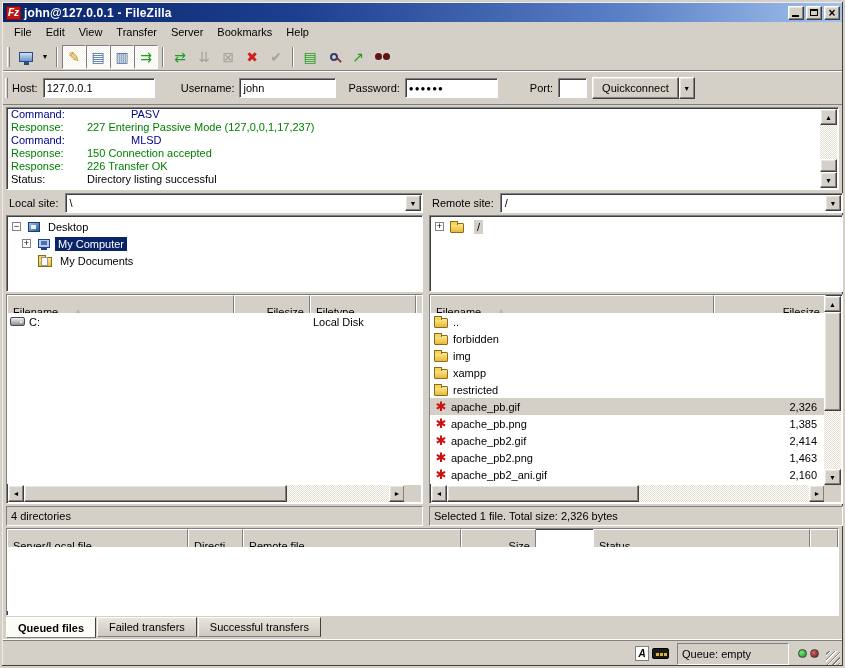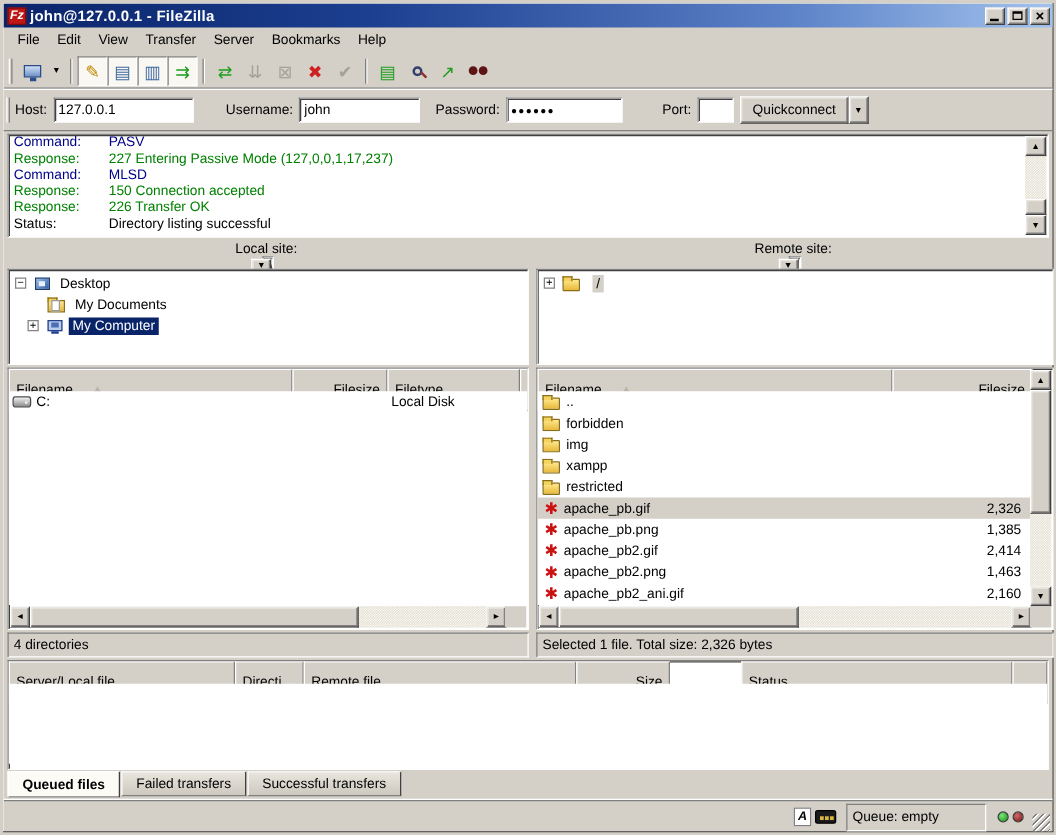--- a/index.html
+++ b/index.html
@@ -66,35 +66,35 @@
   .qc-btn{height:22px;padding:0 9px;font-size:11px;display:flex;align-items:center;}
   .qc-arrow{width:16px;height:22px;display:flex;align-items:center;justify-content:center;}
   .arr-dn::before{content:"▼";font-size:7px;color:#000;}
   .arr-up::before{content:"▲";font-size:7px;color:#000;}
   .arr-l::before{content:"◄";font-size:7px;color:#000;}
   .arr-r::before{content:"►";font-size:7px;color:#000;}
   
   .logpane{left:4px;top:105px;right:4px;height:83px;overflow:hidden;}
   .logline{display:flex;height:13px;line-height:13px;padding-left:4px;white-space:nowrap;}
   .loglabel{width:76px;flex:none;}
-  .t-command{color:#00008b;} .t-response{color:#008000;} .t-status{color:#000;}
+  .t-command{color:#00008b;gap:44px;} .t-response{color:#008000;} .t-status{color:#000;}
   .vsb{width:17px;display:flex;flex-direction:column;}
   .sb-btn{height:16px;width:100%;display:flex;align-items:center;justify-content:center;flex:none;}
   .sb-track{flex:1;position:relative;}
   .sb-thumb{position:absolute;left:0;right:0;}
   .hsb{height:17px;display:flex;}
   .hsb .sb-btn{width:16px;height:100%;}
   .hsb .sb-thumb{position:absolute;top:0;bottom:0;}
   .log-vsb{position:absolute;top:1px;right:1px;bottom:1px;}
   
   .pane{position:absolute;top:189px;height:336px;}
   .pane-left{left:4px;width:417px;}
   .pane-right{left:427px;width:414px;}
   .splitter{position:absolute;top:189px;left:421px;width:6px;height:336px;}
-  .siterow{position:absolute;top:2px;left:0;right:0;height:20px;display:flex;align-items:center;flex-direction:column;}
+  .siterow{position:absolute;top:2px;left:0;right:0;height:20px;display:flex;align-items:center;}
   .sitelabel{margin:0 6px 0 3px;}
   .combo{flex:1;height:20px;position:relative;display:flex;align-items:center;padding-left:4px;}
   .combo-btn{position:absolute;right:1px;top:1px;bottom:1px;width:16px;display:flex;align-items:center;justify-content:center;}
   .tree{position:absolute;top:24px;left:0;right:0;height:77px;overflow:hidden;padding-top:2px;}
   .trow{display:flex;align-items:center;height:17px;}
   .exp{width:9px;height:9px;background:#fff;border:1px solid #848284;font-size:9px;line-height:7px;
     text-align:center;flex:none;}
   .exp-minus::before{content:"−";} .exp-plus::before{content:"+";}
   .tlabel{margin-left:5px;padding:1px 3px;}
   .tlabel.sel-active{background:#0a246a;color:#fff;}
@@ -301,27 +301,27 @@
         <span class="combo-btn btn3d arr-dn"></span>
       </span>
     </div>
     <div class="tree sunken">
       <div class="trow">
         <span class="exp exp-minus" style="margin-left:5px;"></span>
         <span class="ic ic-desktop" style="margin-left:7px;"></span>
         <span class="tlabel">Desktop</span>
       </div>
       <div class="trow">
-        <span class="ic ic-mydocs" style="margin-left:31px;"></span>
-        <span class="tlabel">My Documents</span>
-      </div>
-      <div class="trow">
         <span class="exp exp-plus" style="margin-left:15px;"></span>
         <span class="ic ic-computer" style="margin-left:7px;"></span>
         <span class="tlabel sel-active">My Computer</span>
+      </div>
+      <div class="trow">
+        <span class="ic ic-mydocs" style="margin-left:31px;"></span>
+        <span class="tlabel">My Documents</span>
       </div>
     </div>
     <div class="listbox sunken">
       <div class="lhead">
         <span class="hcell lc0">
             <span>Filename</span>
             <span class="sortarrow"></span>
           </span>
         <span class="hcell rt lc1">
             <span>Filesize</span>

